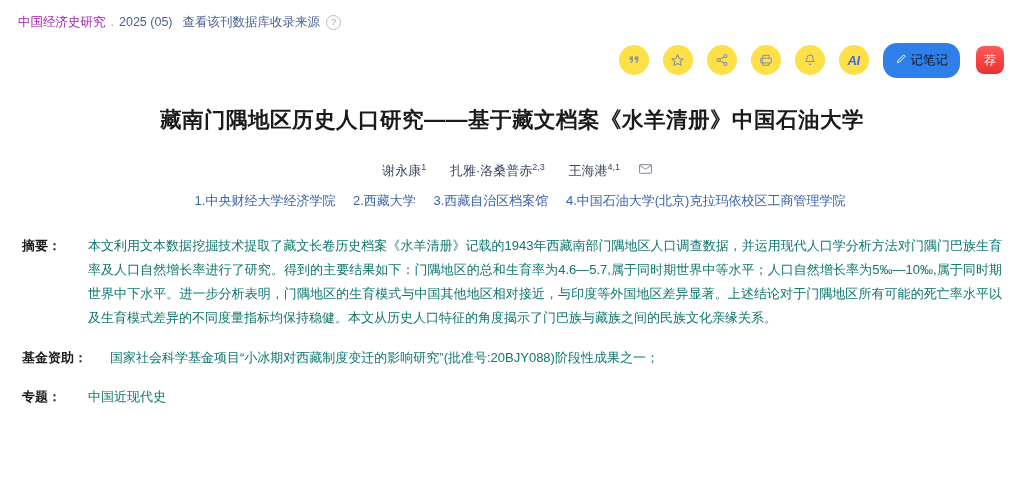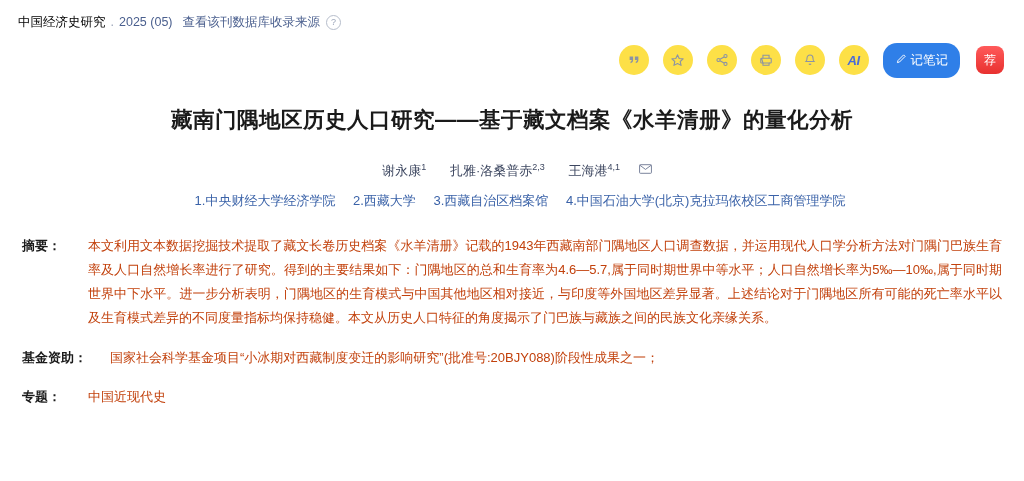--- a/index.html
+++ b/index.html
@@ -20,21 +20,21 @@
   .topbar {
     display: flex;
     align-items: center;
     padding: 11px 0 0 18px;
     font-size: 12.5px;
     color: #5b6b8c;
     height: 22px;
     gap: 0px;
   }
   .topbar .journal {
-    color: #000000;
+    color: #a21caf;
     cursor: pointer;
   }
   .topbar .sep {
     color: #9aa4b8;
     margin: 0 5px;
   }
   .topbar .issue {
     color: #4a5f8e;
   }
   .topbar .db-link {
@@ -86,21 +86,21 @@
     font-weight: bold;
     font-size: 13px;
     font-style: italic;
     letter-spacing: -0.5px;
   }
   .note-btn {
     display: flex;
     align-items: center;
     gap: 4px;
     background: #2f7fe8;
-    color: #ffffff;
+    color: #0f172a;
     border-radius: 14px;
     height: 35px;
     padding: 0 12px;
     font-size: 12.5px;
     cursor: pointer;
     border: none;
     font-family: "Liberation Sans", sans-serif;
     text-align: center;
   }
   .rec-btn {
@@ -171,21 +171,21 @@
     font-weight: bold;
     color: #1a1a1a;
     white-space: nowrap;
     width: 66px;
     text-align: justify;
     flex: 0 0 auto;
   }
   .field-label.wide { width: 88px; }
   .field-value {
     flex: 1 1 auto;
-    color: #c2410c;
+    color: #0f766e;
     text-align: justify;
   }
   .abstract .field-value {
     line-height: 24px;
   }
   .spaced { margin-top: 16px; }
 </style>
 </head>
 <body>
 
@@ -241,21 +241,21 @@
       <svg width="12" height="12" viewBox="0 0 16 16" fill="none" stroke="#ffffff" stroke-width="1.3">
         <path d="M11.5 2.5l2 2L6 12l-2.8.8L4 10l7.5-7.5z" stroke-linejoin="round"></path>
       </svg>
     </span>
     <span>记笔记</span>
   </div>
 
   <div class="rec-btn">荐</div>
 </div>
 
-<div class="title">藏南门隅地区历史人口研究——基于藏文档案《水羊清册》的量化分析</div>
+<div class="title">藏南门隅地区历史人口研究——基于藏文档案《水羊清册》中国石油大学</div>
 
 <div class="authors">
   <span class="author"><span>谢永康</span><sup>1</sup></span>
   <span class="author"><span>扎雅·洛桑普赤</span><sup>2,3</sup></span>
   <span class="author"><span>王海港</span><sup>4,1</sup></span>
   <span class="mail-icon">
     <svg width="13" height="10" viewBox="0 0 16 12" fill="none" stroke="currentColor" stroke-width="1.1">
       <rect x="0.7" y="0.7" width="14.6" height="10.6" rx="1"></rect>
       <path d="M1 1.3l7 5.2 7-5.2"></path>
     </svg>

